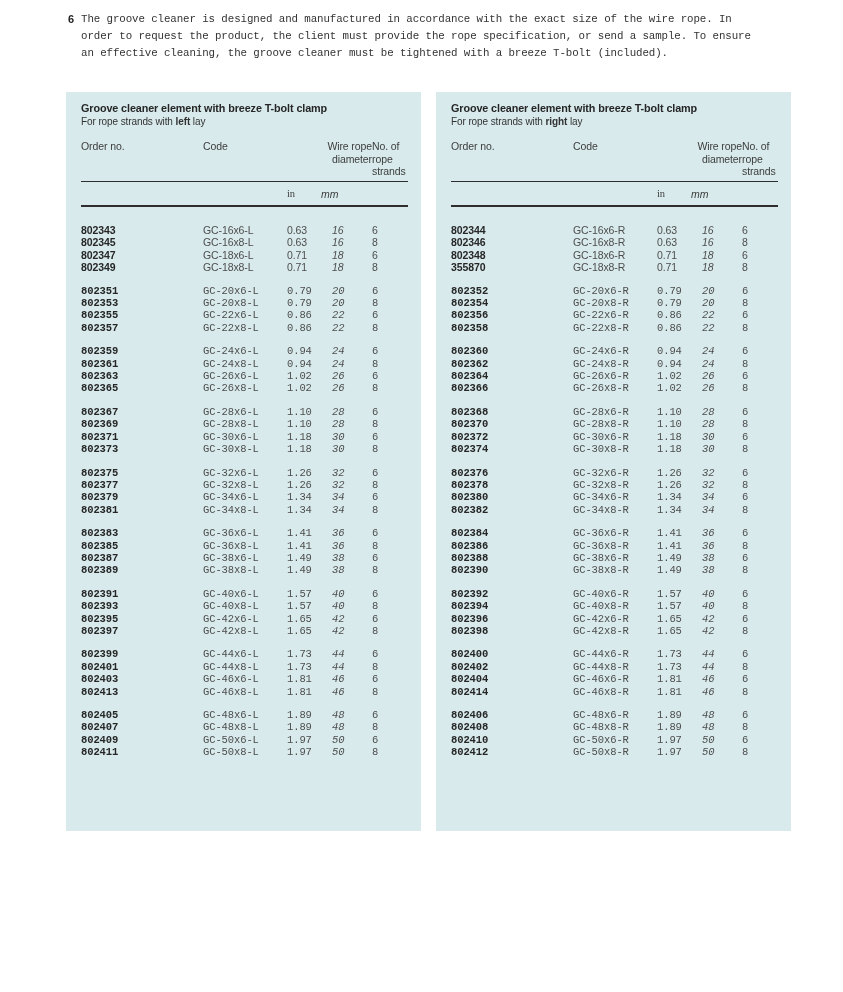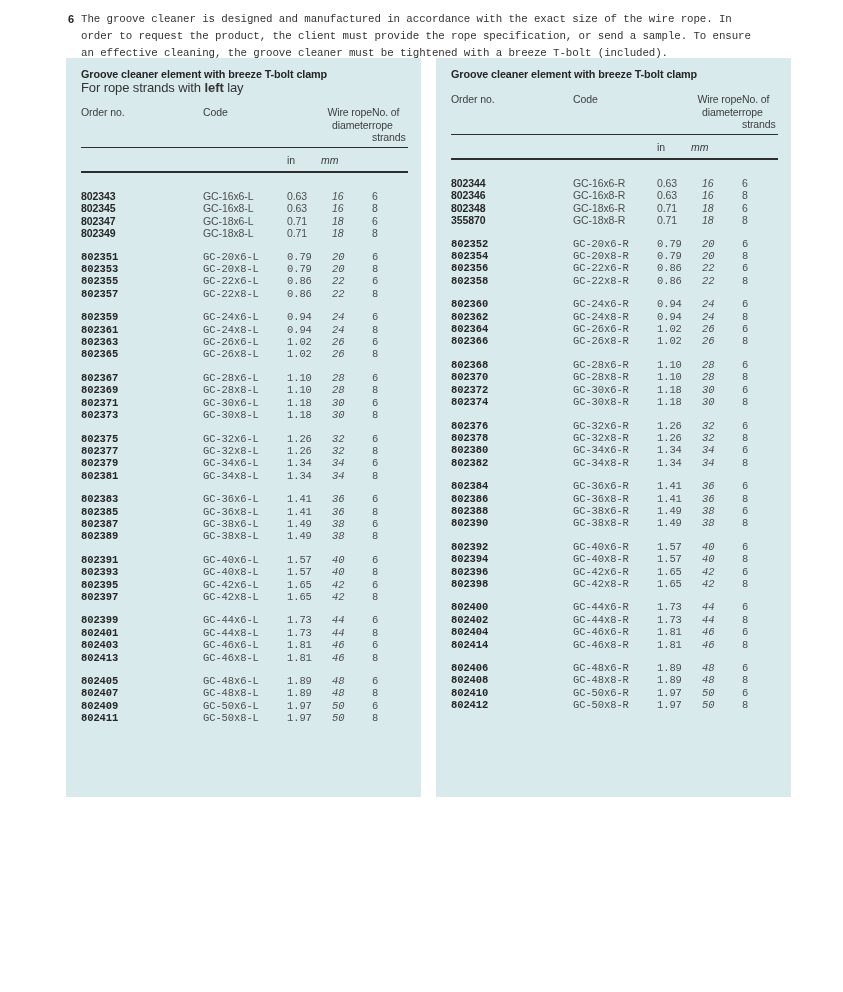--- a/index.html
+++ b/index.html
@@ -6,37 +6,37 @@
   body{
     width:843px;height:992px;position:relative;background:#ffffff;
     font-family:"Liberation Sans",sans-serif;color:#262626;
     letter-spacing:-0.1px;
   }
   
   .intro{position:absolute;left:68px;top:11px;width:700px;display:flex;align-items:flex-start;}
   .note-num{font-weight:bold;font-size:11px;line-height:17px;margin-right:7px;color:#1f1f1f;}
   .note-text{font-size:10.8px;line-height:17px;color:#333333;font-family:Liberation Mono, monospace;}
   
-  .panels{position:absolute;left:66px;top:58px;display:flex;gap:15px;}
+  .panels{position:absolute;left:66px;top:92px;display:flex;gap:15px;}
   .panel{
     width:355px;height:739px;box-sizing:border-box;
     background:#d8eaec;padding:10px 13px 0 15px;
   }
   .tbl-title{font-size:10.8px;font-weight:bold;line-height:13px;color:#262626;}
-  .tbl-sub{font-size:13px;line-height:13px;color:#333333;}
+  .tbl-sub{font-size:10px;line-height:13px;color:#333333;}
   .tbl-sub .b{font-weight:bold;}
   .cols{display:flex;margin-top:12px;min-height:38px;font-size:10.5px;line-height:12.5px;color:#3d3d3d;}
   .c-order{width:122px;flex:none;}
   .c-code{width:84px;flex:none;}
   .c-dia{width:85px;flex:none;text-align:right;}
   .c-str{width:37px;flex:none;}
   .rule-thin{border-top:1px solid #2e2e2e;margin-top:3px;}
   .units{display:flex;font-size:10.5px;padding:6px 0 5px;color:#3d3d3d;}
   .u-spacer{width:206px;flex:none;}
-  .u-in{width:34px;flex:none;}
+  .u-in{width:34px;flex:none;font-family:Liberation Serif, serif;}
   .u-mm{width:40px;flex:none;font-style:italic;}
   .rule-thick{border-top:2px solid #2e2e2e;}
   .rows{margin-top:17px;}
   .group + .group{margin-top:11px;font-family:Liberation Mono, monospace;}
   .row{display:flex;font-size:10.5px;line-height:12.4px;}
   .cell-order{width:122px;flex:none;font-weight:bold;color:#262626;}
   .cell-code{width:84px;flex:none;color:#4d4d4d;}
   .cell-in{width:45px;flex:none;color:#4d4d4d;}
   .cell-mm{width:40px;flex:none;color:#4d4d4d;font-style:italic;}
   .cell-str{width:37px;flex:none;color:#4d4d4d;}
@@ -336,20 +336,21 @@
             <div class="cell-in">1.97</div>
             <div class="cell-mm">50</div>
             <div class="cell-str">8</div>
           </div>
         </div>
       </div>
   </div>
 
   <div class="panel">
     <div class="tbl-title">Groove cleaner element with breeze T-bolt clamp</div>
+    <div class="tbl-sub"><span>For rope strands with </span><span class="b">right</span><span> lay</span></div>
     <div class="cols">
       <div class="c-order">Order no.</div>
       <div class="c-code">Code</div>
       <div class="c-dia">Wire rope diameter</div>
       <div class="c-str">No. of rope strands</div>
     </div>
     <div class="rule-thin"></div>
     <div class="units">
       <div class="u-spacer"></div>
       <div class="u-in">in</div>

